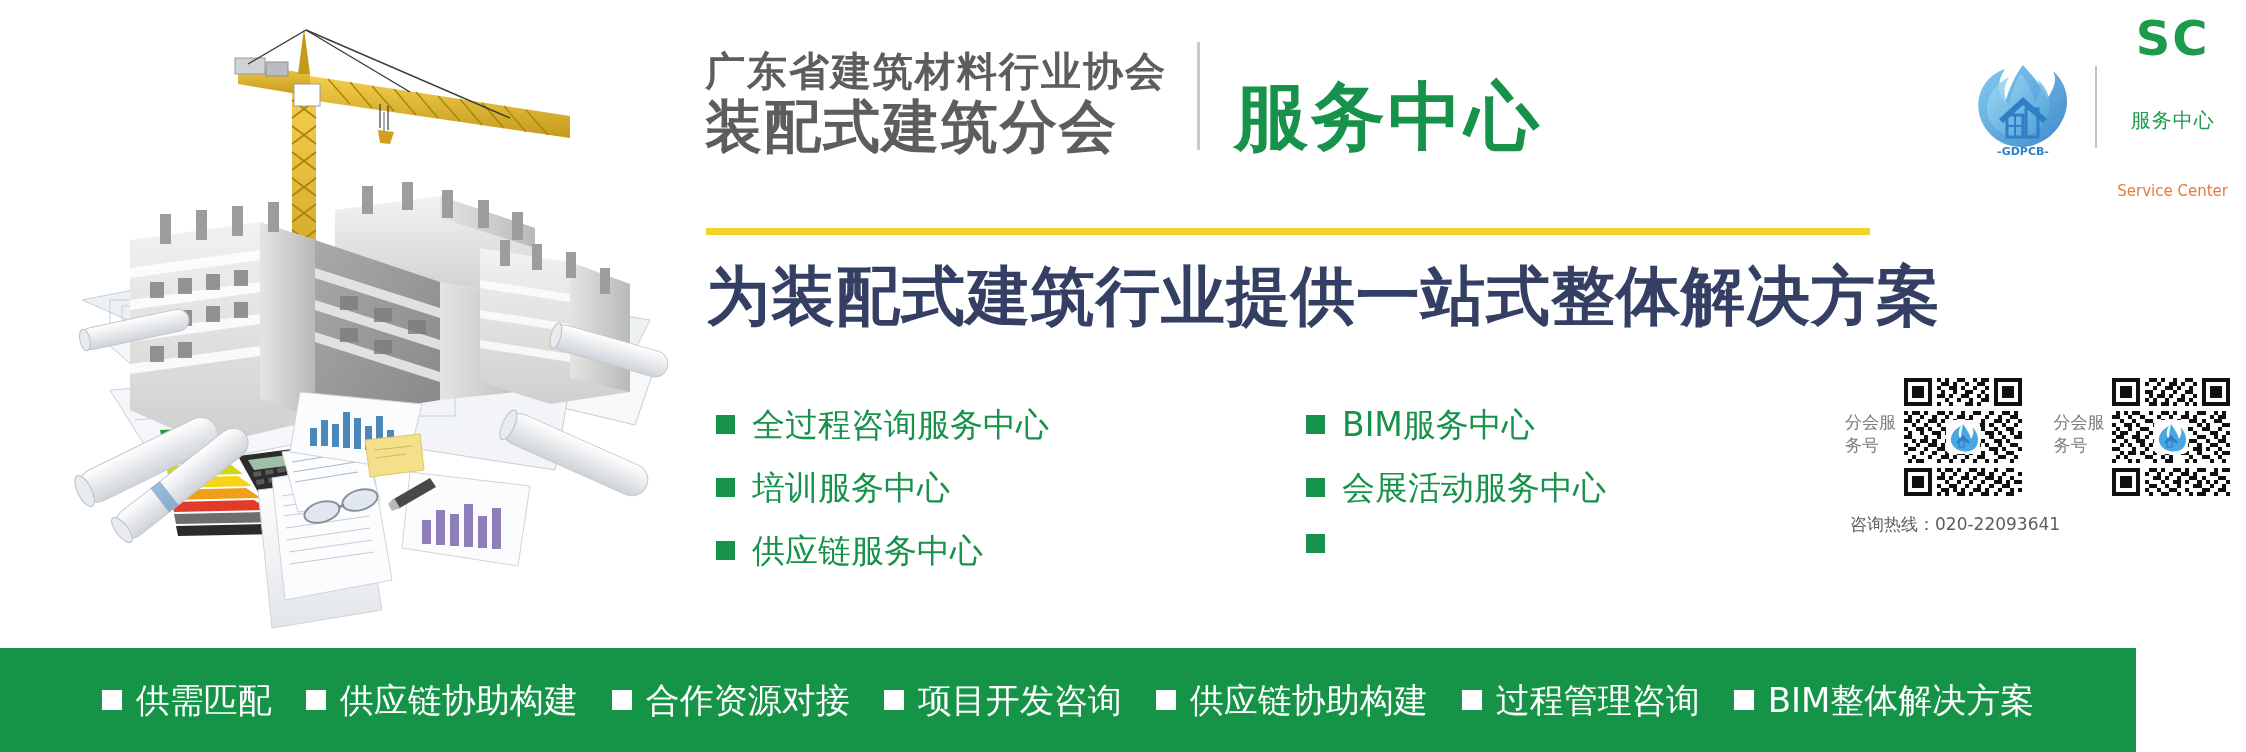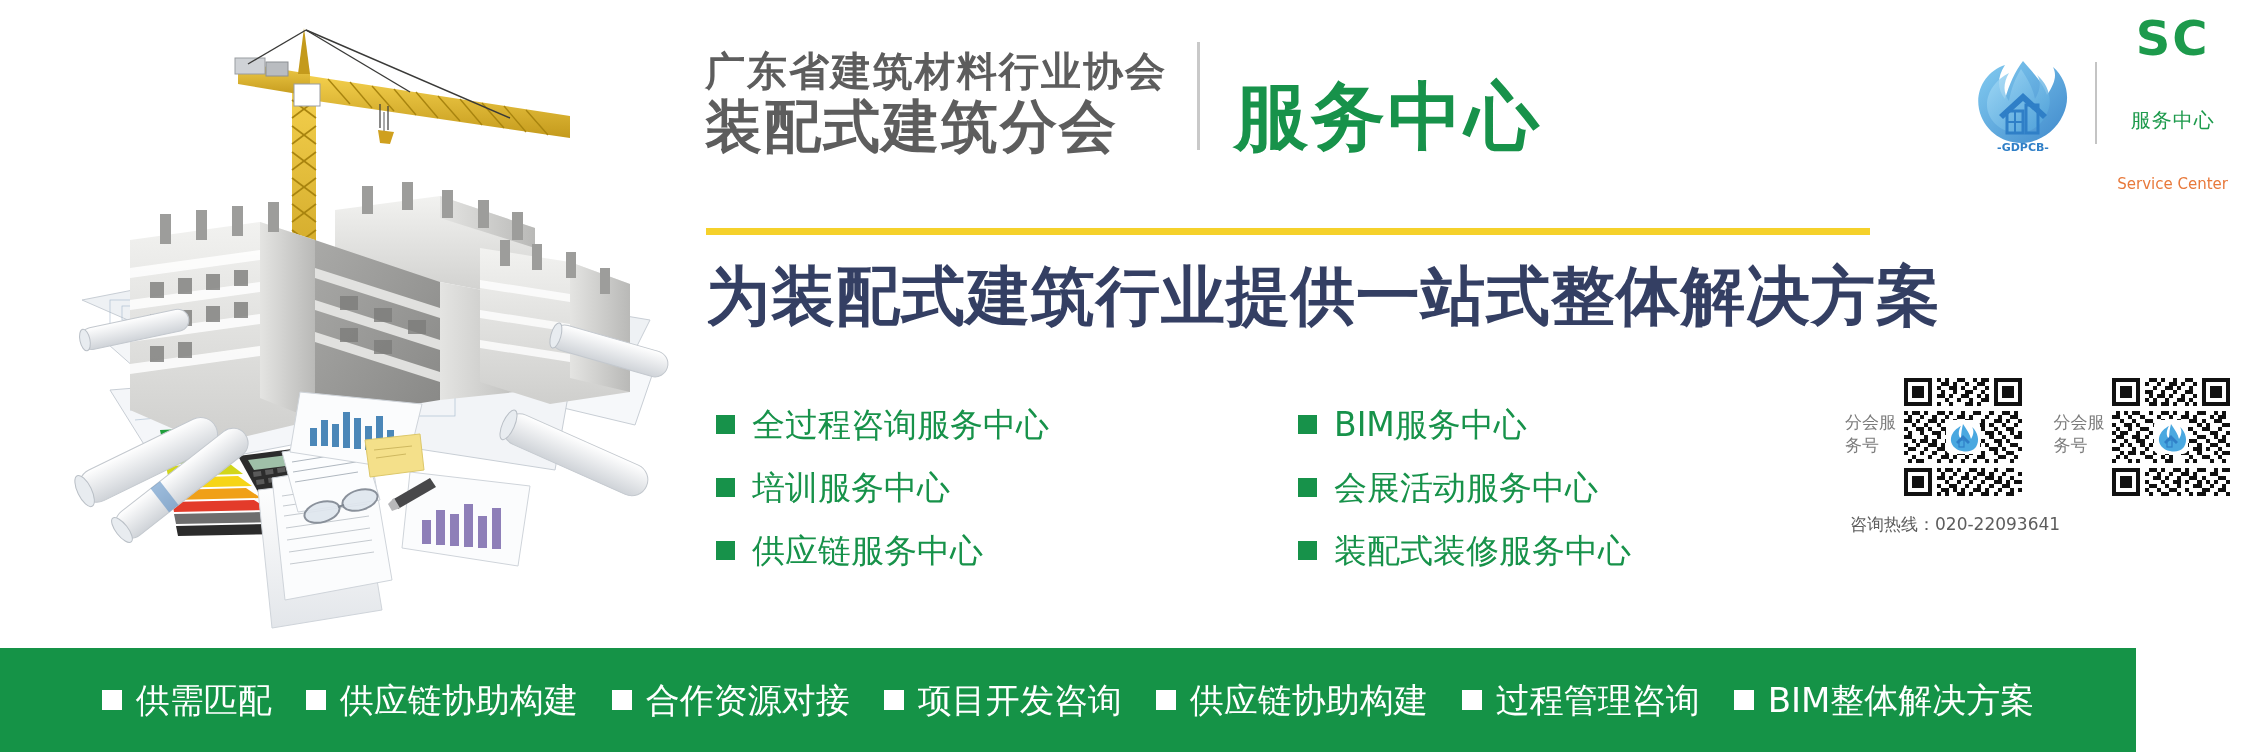--- a/index.html
+++ b/index.html
@@ -58,21 +58,21 @@
   #subtitle{
     position:absolute;left:706px;top:253px;
     font-size:64px;font-weight:bold;color:#343f63;
     letter-spacing:1px;white-space:nowrap;
     font-family:Liberation Mono, monospace;
   }
 
   
   #services{
     position:absolute;left:716px;top:408px;
-    display:flex;gap:4px;
+    display:flex;gap:12px;
   }
   .svc-col{display:flex;flex-direction:column;gap:30px;}
   .svc-col.left{width:578px;}
   .svc-item{display:flex;align-items:center;}
   .svc-bullet{
     width:19px;height:19px;background:#17924a;
     flex:0 0 auto;margin-right:17px;
   }
   .svc-label{
     font-size:33px;color:#17924a;white-space:nowrap;
@@ -96,21 +96,21 @@
   .sc-letters{
     font-size:48px;font-weight:bold;color:#1d9a4c;
     letter-spacing:2px;
     font-family:"DejaVu Sans",sans-serif;
   }
   .sc-cn{
     font-size:20px;color:#1d9a4c;letter-spacing:1px;margin-top:4px;
     font-family:"DejaVu Sans",sans-serif;
   }
   .sc-en{
-    font-size:15px;color:#e8793b;letter-spacing:0px;margin-top:3px;
+    font-size:15px;color:#e8793b;letter-spacing:0px;margin-top:10px;
     font-family:"DejaVu Sans",sans-serif;
   }
 
   
   #qr-block{
     position:absolute;left:1845px;top:378px;width:385px;
   }
   #qr-row{display:flex;gap:32px;}
   .qr-cell{display:flex;flex-direction:row;align-items:center;}
   .qr-caption{
@@ -476,21 +476,20 @@
       <div class="svc-item">
         <span class="svc-bullet"></span>
         <span class="svc-label">BIM服务中心</span>
       </div>
       <div class="svc-item">
         <span class="svc-bullet"></span>
         <span class="svc-label">会展活动服务中心</span>
       </div>
       <div class="svc-item">
         <span class="svc-bullet"></span>
-        <span class="svc-label">装配式装修服务中心</span>
       </div>
     </div>
   </div>
 
   <div id="brand">
     <div id="brand-mark">
       <svg viewBox="0 0 104 100" xmlns="http://www.w3.org/2000/svg">
         <defs>
           <linearGradient id="fl1" x1="0" y1="0" x2="1" y2="1">
             <stop offset="0" stop-color="#79c8f0"></stop>

